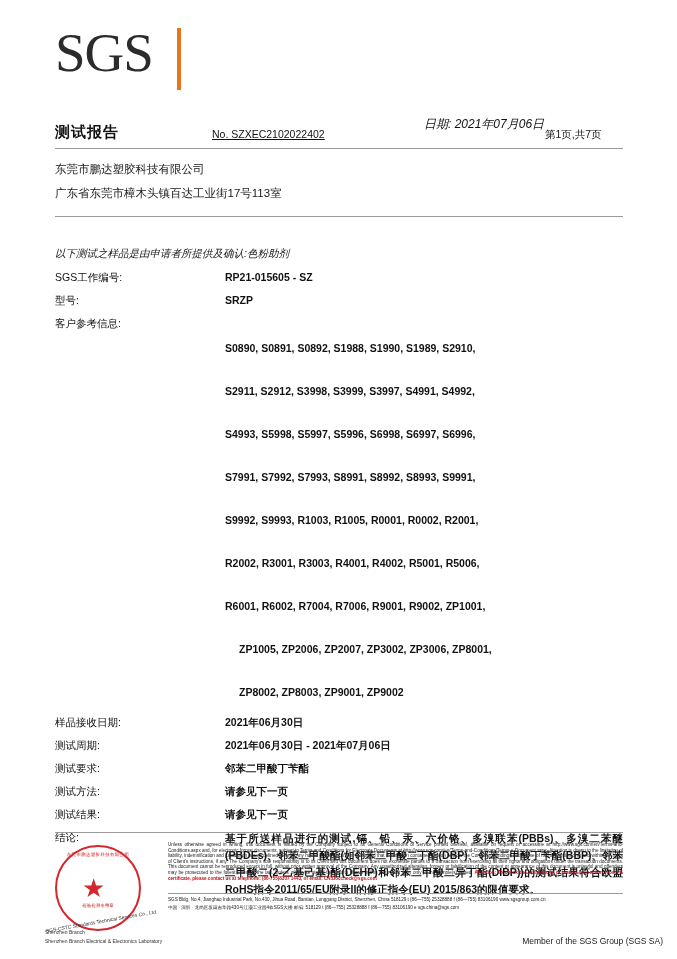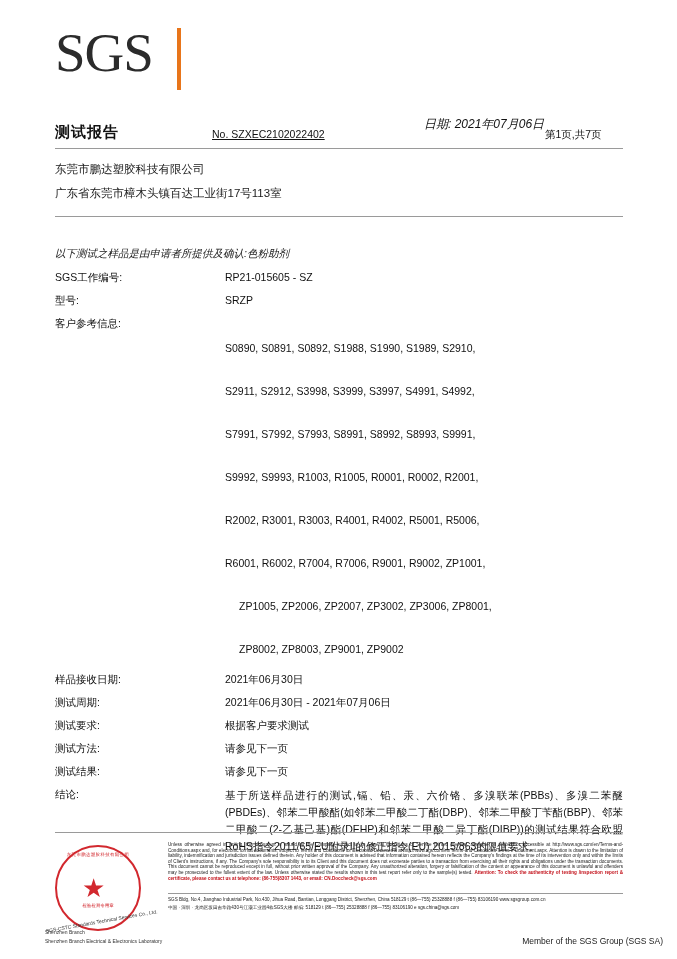--- a/index.html
+++ b/index.html
@@ -137,20 +137,21 @@
     flex: 0 0 170px;
     font-size: 10.5px;
     color: #111;
     line-height: 15px;
   }
   .row .value {
     flex: 1;
     font-size: 10.5px;
     color: #111;
     line-height: 15px;
+    font-weight: bold;
   }
   .row.tight { margin-bottom: 8px; }
 
   .ref-lines div {
     line-height: 22px;
     white-space: nowrap;
     margin-top: 21px;
   }
   .ref-lines div.indent { padding-left: 14px; }
 
@@ -310,20 +311,21 @@
     <div class="row tight">
       <div class="label">型号:</div>
       <div class="value">SRZP</div>
     </div>
 
     <div class="row">
       <div class="label">客户参考信息:</div>
       <div class="value ref-lines">
         <div>S0890, S0891, S0892, S1988, S1990, S1989, S2910,</div>
         <div>S2911, S2912, S3998, S3999, S3997, S4991, S4992,</div>
+        <div>S4993, S5998, S5997, S5996, S6998, S6997, S6996,</div>
         <div>S7991, S7992, S7993, S8991, S8992, S8993, S9991,</div>
         <div>S9992, S9993, R1003, R1005, R0001, R0002, R2001,</div>
         <div>R2002, R3001, R3003, R4001, R4002, R5001, R5006,</div>
         <div>R6001, R6002, R7004, R7006, R9001, R9002, ZP1001,</div>
         <div class="indent">ZP1005, ZP2006, ZP2007, ZP3002, ZP3006, ZP8001,</div>
         <div class="indent">ZP8002, ZP8003, ZP9001, ZP9002</div>
       </div>
     </div>
 
     <div class="row tight">
@@ -331,21 +333,21 @@
       <div class="value">2021年06月30日</div>
     </div>
 
     <div class="row tight">
       <div class="label">测试周期:</div>
       <div class="value">2021年06月30日 - 2021年07月06日</div>
     </div>
 
     <div class="row tight">
       <div class="label">测试要求:</div>
-      <div class="value">根据客户要求测试</div>
+      <div class="value">邻苯二甲酸丁苄酯</div>
     </div>
 
     <div class="row tight">
       <div class="label">测试方法:</div>
       <div class="value">请参见下一页</div>
     </div>
 
     <div class="row tight">
       <div class="label">测试结果:</div>
       <div class="value">请参见下一页</div>

